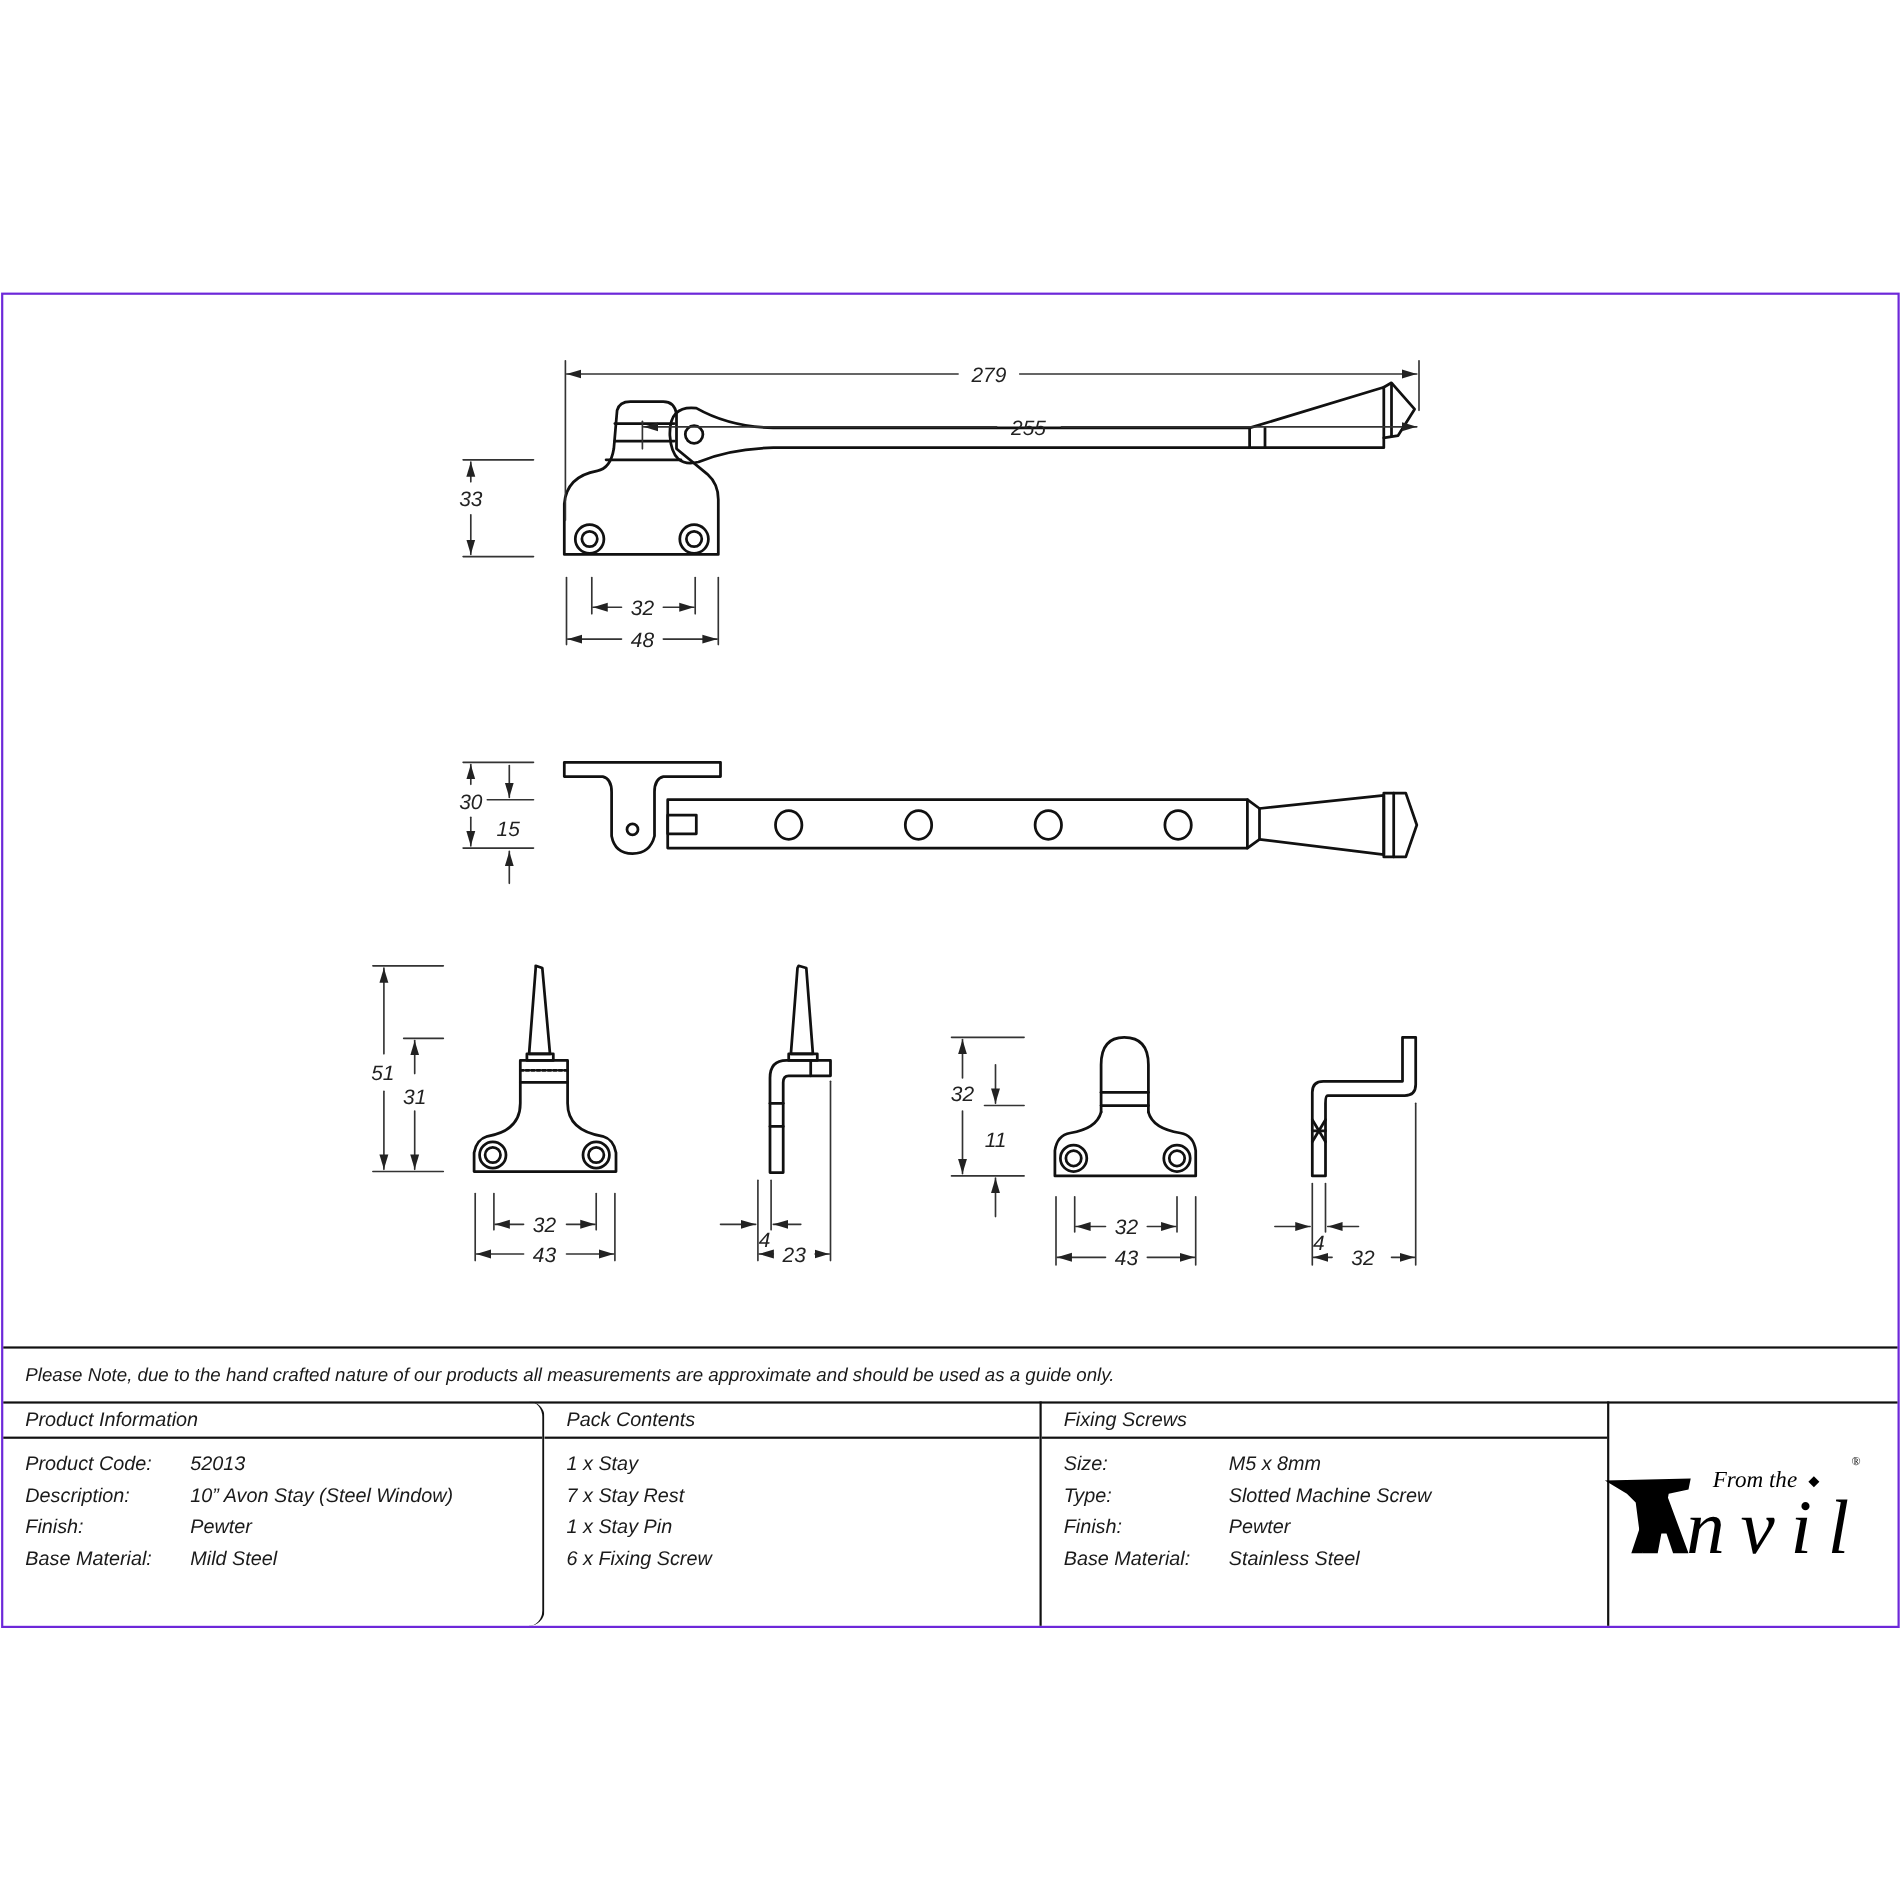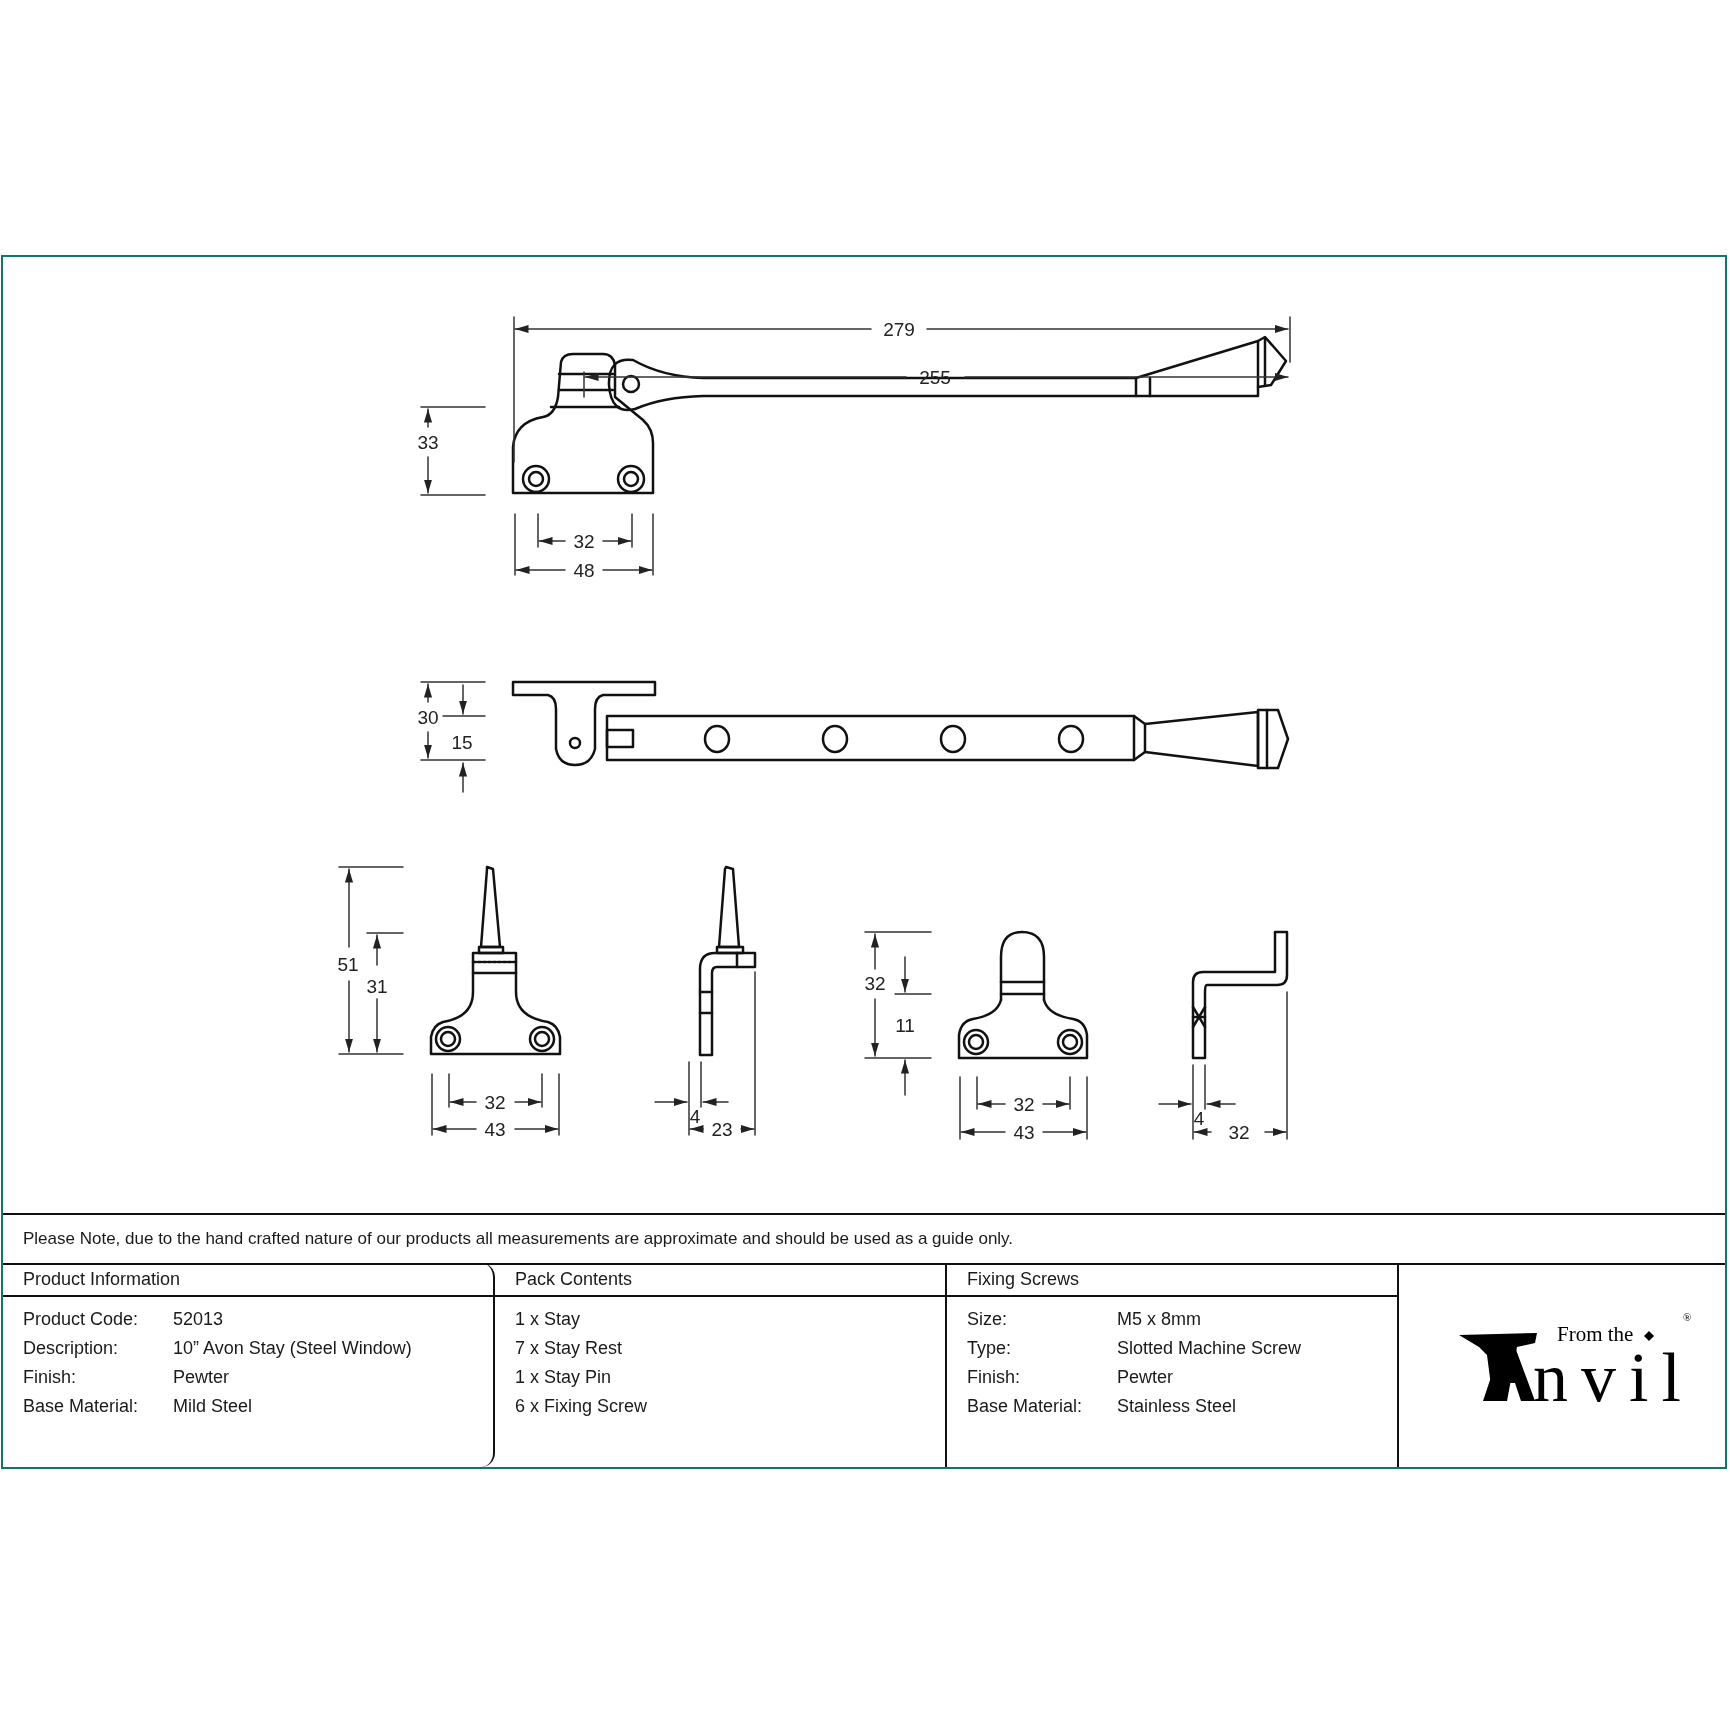--- a/index.html
+++ b/index.html
@@ -1,30 +1,30 @@
 <!DOCTYPE html>
 <html><head>
 <meta charset="utf-8">
 <style>
   html, body { margin:0; padding:0; background:#ffffff; }
   body { width:1730px; height:1730px; position:relative; overflow:hidden;
          font-family:"Liberation Sans", sans-serif; color:#1a1a1a; }
-  .sheet { position:absolute; left:1px; top:255px; width:1726px; height:1214px;
-           border:2px solid #0f766e; box-sizing:border-box; }
+  .sheet { position:absolute; left:1px; top:266px; width:1726px; height:1214px;
+           border:2px solid #6d28d9; box-sizing:border-box;font-style:italic; }
   .drawing { position:absolute; left:0; top:0; width:1726px; height:958px; }
   .drawing svg { width:100%; height:100%; display:block; }
   .dim-text { font-family:"Liberation Sans", sans-serif; font-size:19px; fill:#222; }
   .note { position:absolute; left:0; top:956px; width:1722px; height:52px;
           border-top:2px solid #111; border-bottom:2px solid #111; box-sizing:border-box;
           font-size:17px; padding:14px 0 0 20px; }
   .table { position:absolute; left:0; top:1006px; width:1722px; height:204px; }
   .col { position:absolute; top:0; height:204px; box-sizing:border-box; }
   .col.c1 { left:0; width:492px; border-right:2px solid #111;border-radius:14px; }
   .col.c2 { left:492px; width:452px; border-right:2px solid #111; }
-  .col.c3 { left:944px; width:452px; border-right:2px solid #111; }
+  .col.c3 { left:944px; width:516px; border-right:2px solid #111; }
   .col.c4 { left:1424px; width:298px; }
   .col-head { height:34px; border-bottom:2px solid #111; box-sizing:border-box;
               font-size:18px; padding:6px 0 0 20px; }
   .rows { padding:12px 0 0 20px; }
   .row { display:flex; font-size:18px; height:29px; align-items:flex-start; }
   .row .lbl { width:150px; }
   .c3 .row .lbl { width:150px; }
   .logo { position:absolute; left:30px; top:40px; width:240px; height:110px; }
 </style>
 </head>

